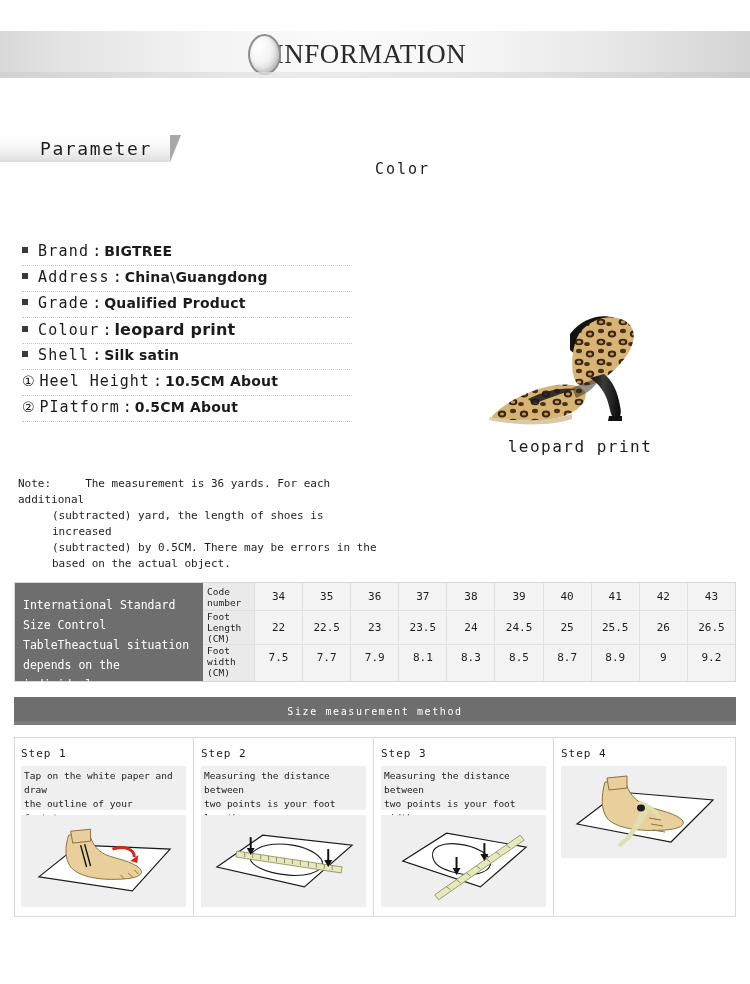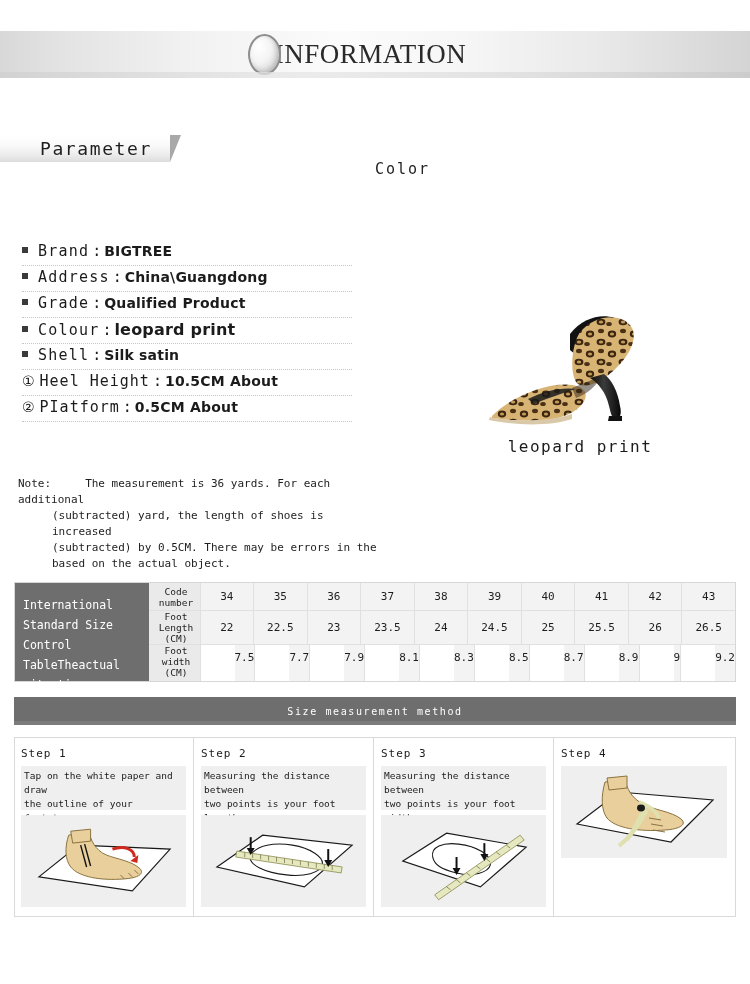--- a/index.html
+++ b/index.html
@@ -134,30 +134,29 @@
   .st-desc {
     width: 188px;
     background: #6e6e6e;
     color: #ffffff;
     font-size: 11.5px;
     line-height: 20px;
     padding: 12px 8px 0 8px;
   }
   .st-grid { flex: 1; display: flex; flex-direction: column; }
   .st-row { flex: 1; display: flex; border-bottom: 1px solid #e0e0e0; }
-  .st-row:last-child { border-bottom: none; gap: 34px; }
+  .st-row:last-child { border-bottom: none; }
   .st-hcell {
     width: 52px; flex: none;
     background: #eaeaea;
     border-right: 1px solid #e0e0e0;
     font-size: 9.5px;
     display: flex; align-items: center;
     padding-left: 4px;
     color: #1d1d1d;
-    text-align: center;
   }
   .st-row:nth-child(3) .st-hcell { align-items: flex-end; padding-bottom: 3px; }
   .st-cell {
     flex: 1;
     border-right: 1px solid #e0e0e0;
     display: flex; align-items: center; justify-content: center;
     font-size: 11px;
     background: #f3f3f3;
     color: #1d1d1d;
   }

